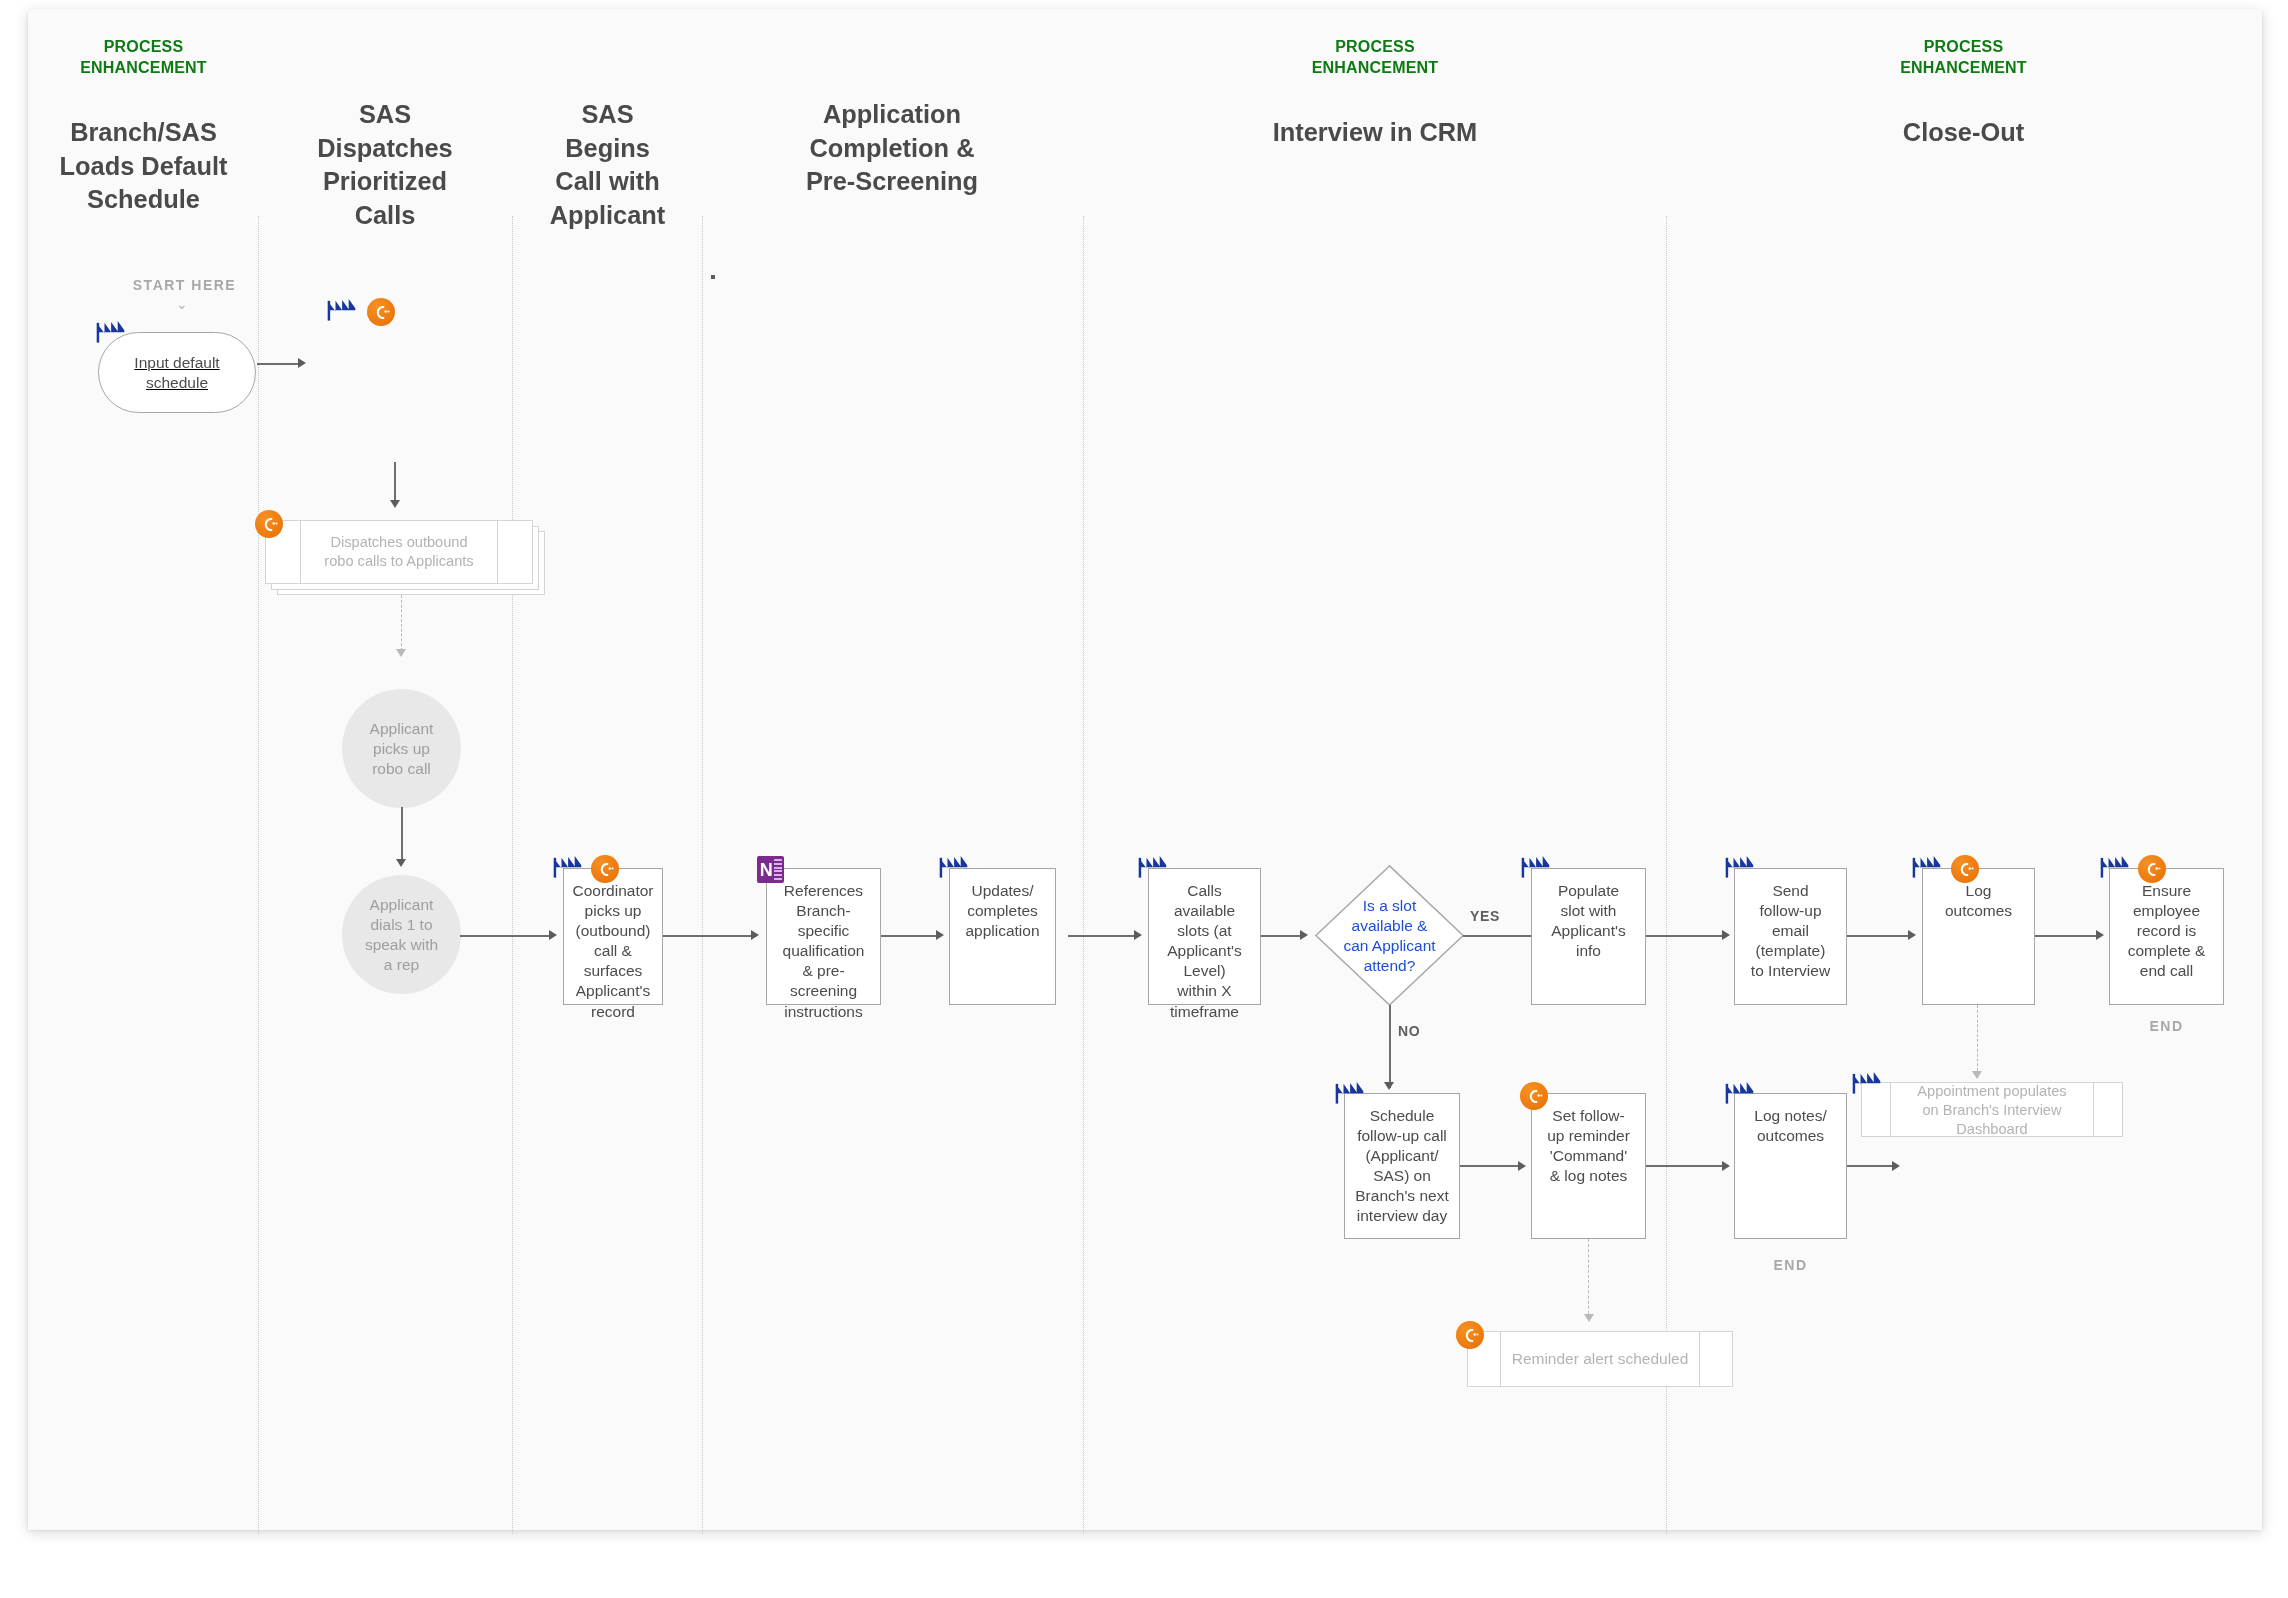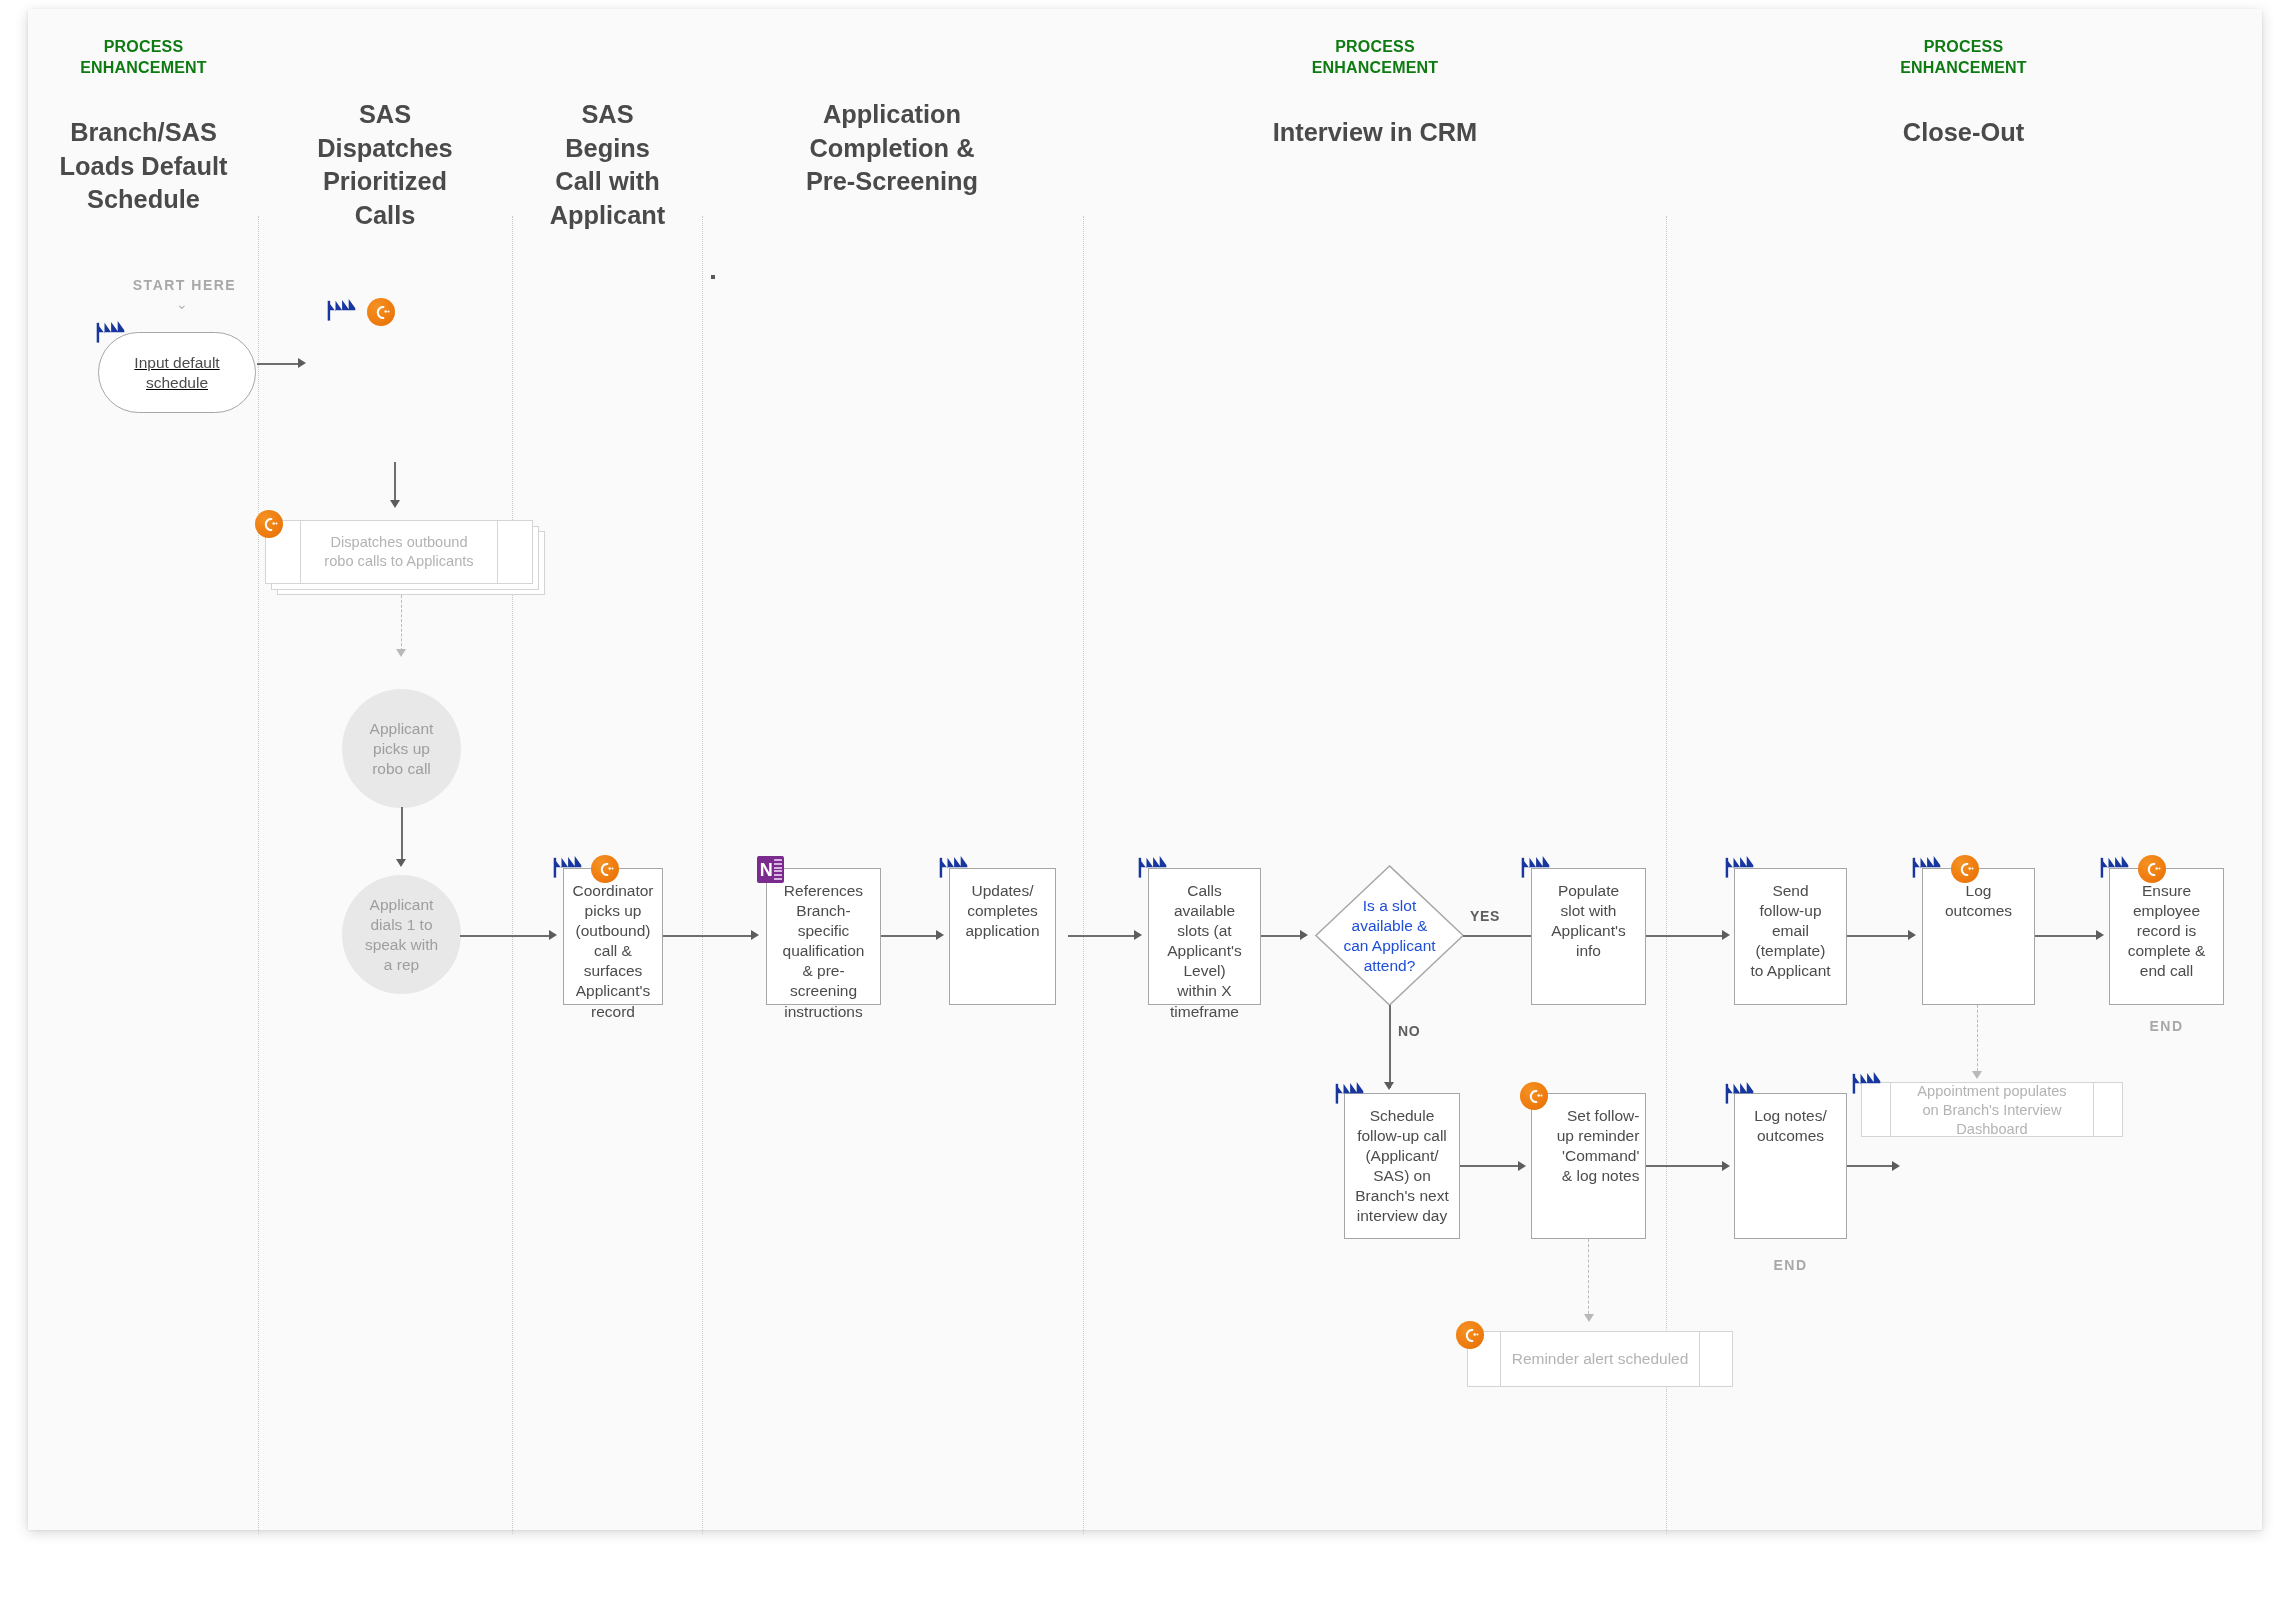--- a/index.html
+++ b/index.html
@@ -472,21 +472,21 @@
   </svg>
 
   <div class="conn-h" style="left:1618px; top:926px; width:78px;"></div>
   <div class="arrow-r" style="left:1694px; top:921px;"></div>
 
   <div class="node" style="left:1706px; top:859px; width:113px; height:137px;">
     <div class="node-text" style="white-space:pre-line;">Send
 follow-up
 email
 (template)
-to Applicant</div>
+to Interview</div>
   </div>
   <svg class="icon-flag" style="left:1697px; top:846px;" viewBox="0 0 36 26">
     <path d="M2 24 L2 5 L9 14 L9 3 L16 13 L16 2 L23 12 L23 1 L30 11 L30 0 L30 13 L2 13 Z" fill="#17369e"></path>
     <path d="M2 3 L2 24" stroke="#17369e" stroke-width="2.6" fill="none"></path>
   </svg>
 
   <div class="conn-h" style="left:1819px; top:926px; width:63px;"></div>
   <div class="arrow-r" style="left:1880px; top:921px;"></div>
 
   <div class="node" style="left:1894px; top:859px; width:113px; height:137px;">
@@ -541,21 +541,21 @@
   </div>
   <svg class="icon-flag" style="left:1307px; top:1072px;" viewBox="0 0 36 26">
     <path d="M2 24 L2 5 L9 14 L9 3 L16 13 L16 2 L23 12 L23 1 L30 11 L30 0 L30 13 L2 13 Z" fill="#17369e"></path>
     <path d="M2 3 L2 24" stroke="#17369e" stroke-width="2.6" fill="none"></path>
   </svg>
 
   <div class="conn-h" style="left:1432px; top:1156px; width:59px;"></div>
   <div class="arrow-r" style="left:1490px; top:1152px;"></div>
 
   <div class="node" style="left:1503px; top:1084px; width:115px; height:146px;">
-    <div class="node-text" style="white-space:pre-line;text-align:right;">Set follow-
+    <div class="node-text" style="white-space:pre-line;">Set follow-
 up reminder
 'Command'
 &amp; log notes</div>
   </div>
   <div class="icon-crm" style="left:1492px; top:1073px;">
     <svg width="17" height="13" viewBox="0 0 18 14">
       <path d="M11 1 A6 6 0 1 0 11 13" stroke="#ffffff" stroke-width="2.2" fill="none" stroke-linecap="round"></path>
       <circle cx="13.5" cy="6" r="1.3" fill="#ffffff"></circle>
       <circle cx="16.5" cy="6" r="1.1" fill="#ffffff"></circle>
     </svg>

